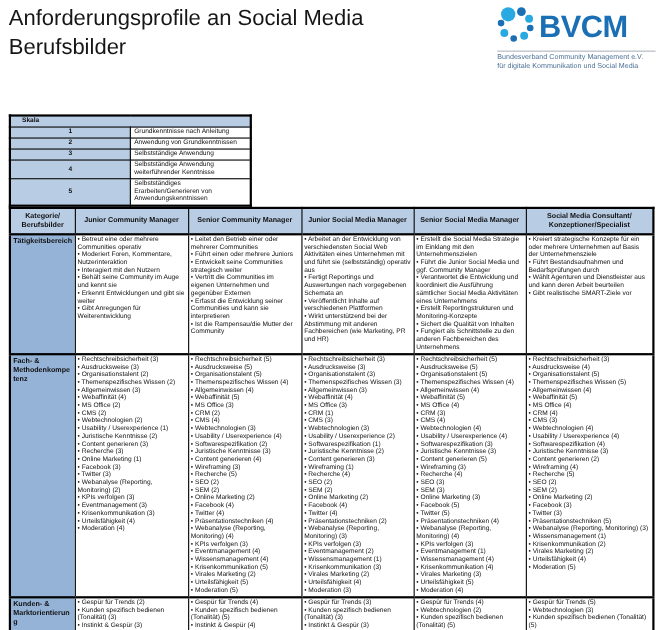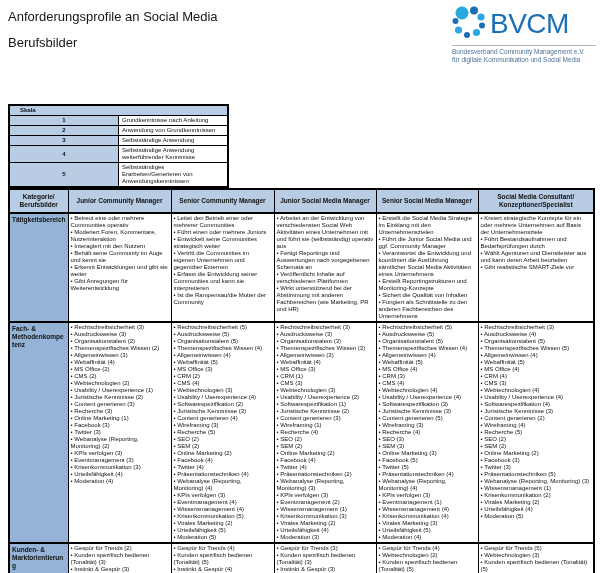--- a/index.html
+++ b/index.html
@@ -1,25 +1,25 @@
 <!DOCTYPE html>
 <html><head>
 <meta charset="utf-8">
 <style>
   * { box-sizing: border-box; margin: 0; padding: 0; }
   html,body { width:600px; height:573px; overflow:hidden; background:#fff;
     font-family:"Liberation Sans", sans-serif; color:#111; position:relative; }
 
   
-  .title { position:absolute; left:8px; top:4px; font-size:13px; line-height:26px; color:#161616; }
+  .title { position:absolute; left:8px; top:4px; font-size:20px; line-height:26px; color:#161616; }
 
   
   .logo { position:absolute; left:452px; top:5px; width:144px; }
   .logo-top { display:flex; align-items:center; gap:4px; }
-  .logo-word { font-size:28px; font-weight:normal; color:#1a6fb5; letter-spacing:-0.5px; }
+  .logo-word { font-size:28px; font-weight:bold; color:#1a6fb5; letter-spacing:-0.5px; }
   .logo-sub { border-top:1px solid #aeb6bf; margin-top:2px; padding-top:2px;
     font-size:6.5px; line-height:8px; color:#4d7196; }
 
   
   table { border-collapse:collapse; table-layout:fixed; }
   .skala { position:absolute; left:8px; top:104px; width:221px; border:2px solid #000; }
   .skala th, .skala td { border:1px solid #000; font-size:6px; line-height:7px; padding:1px 3px; }
   .skala thead th { background:#b8cce4; text-align:left; padding-left:10px; font-weight:bold; height:10px; }
   .skala td.lvl { background:#b8cce4; width:40px; text-align:center; font-weight:bold; }
   .skala td.desc { background:#fff; }

